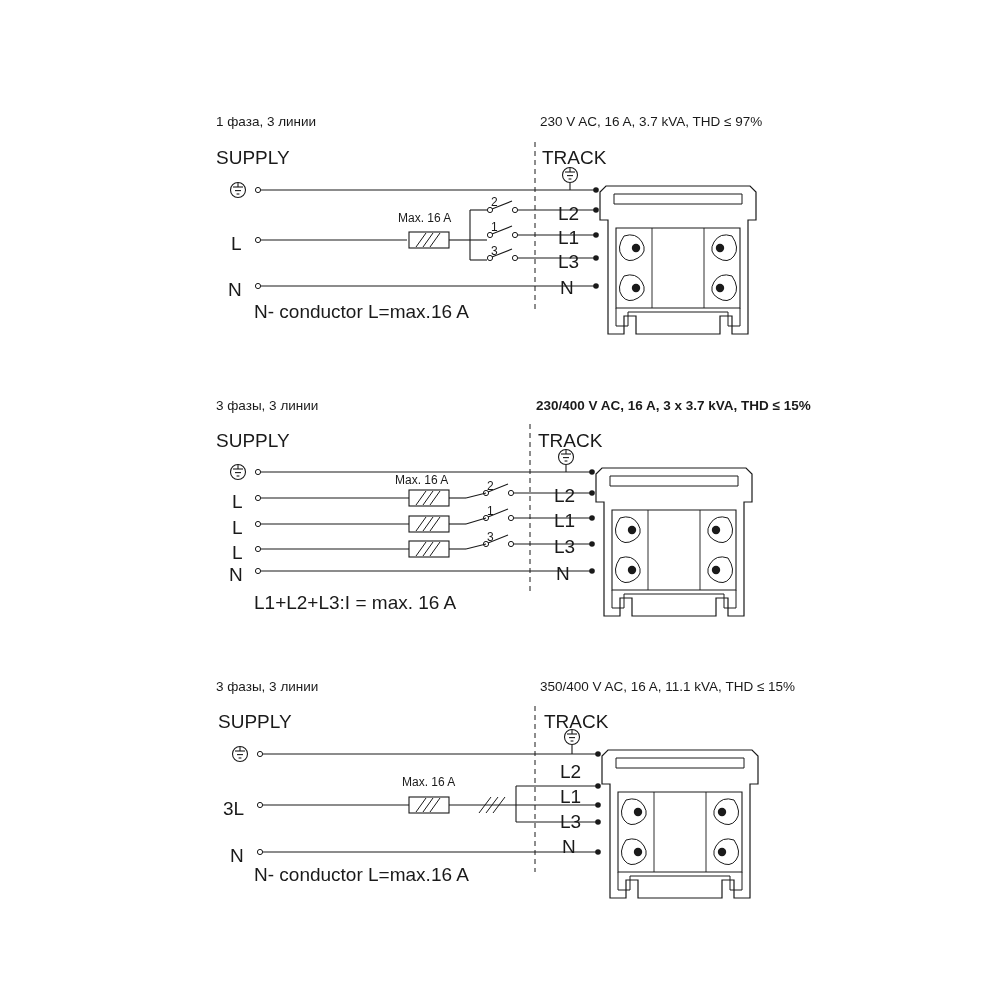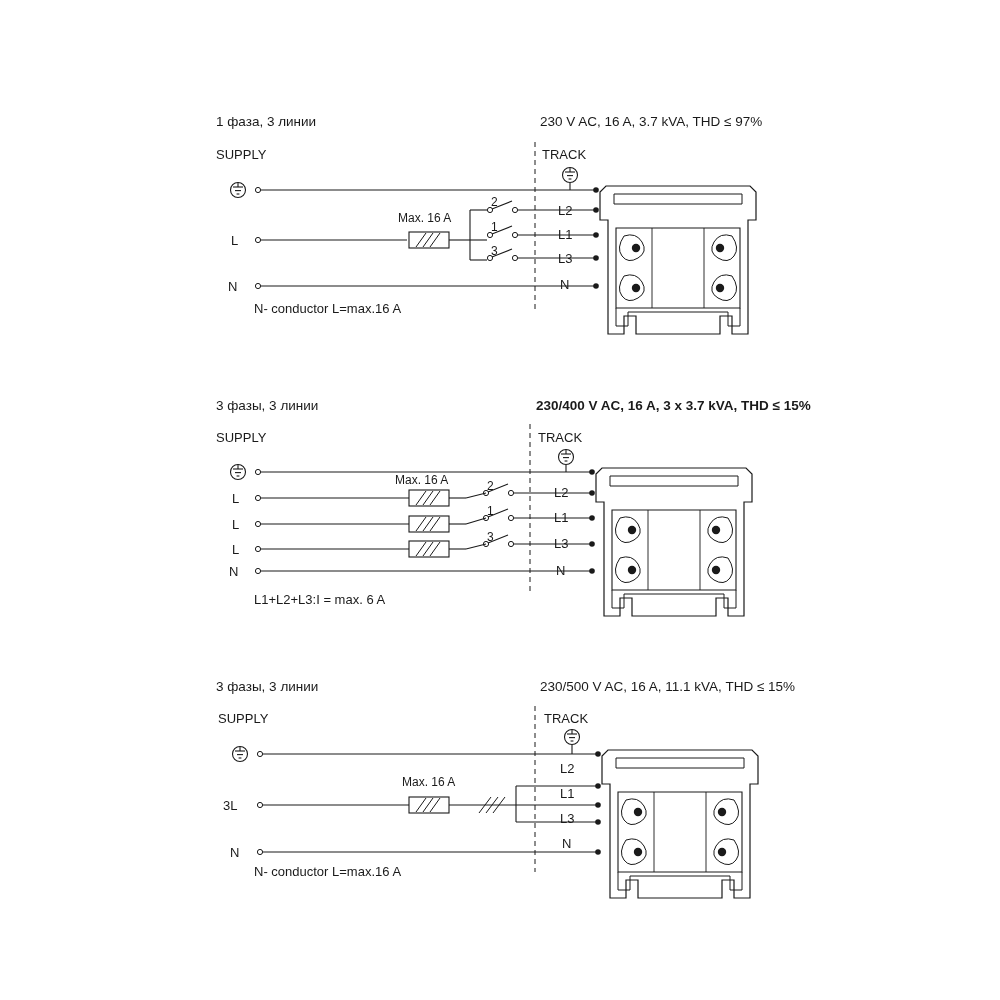--- a/index.html
+++ b/index.html
@@ -22,21 +22,21 @@
     height: 1000px;
   }
   svg.diagram {
     position: absolute;
     left: 0; top: 0;
     width: 1000px;
     height: 1000px;
   }
   .lbl {
     position: absolute;
-    font-size: 13px;
+    font-size: 19px;
     white-space: nowrap;
     line-height: 1;
     color: #1a1a1a;
   }
   .lbl.sm { font-size: 12px; }
   .lbl.hdr { font-size: 13.5px; }
 </style>
 </head>
 <body>
 
@@ -247,24 +247,24 @@
   <div class="lbl" style="left:232px; top:504px;">L</div>
   <div class="lbl" style="left:232px; top:529px;">L</div>
   <div class="lbl" style="left:229px; top:551px;">N</div>
   <div class="lbl sm" style="left:487px; top:466px;">2</div>
   <div class="lbl sm" style="left:487px; top:491px;">1</div>
   <div class="lbl sm" style="left:487px; top:517px;">3</div>
   <div class="lbl" style="left:554px; top:472px;">L2</div>
   <div class="lbl" style="left:554px; top:497px;">L1</div>
   <div class="lbl" style="left:554px; top:523px;">L3</div>
   <div class="lbl" style="left:556px; top:550px;">N</div>
-  <div class="lbl" style="left:254px; top:579px;">L1+L2+L3:I = max. 6 A</div>
+  <div class="lbl" style="left:254px; top:579px;">L1+L2+L3:I = max. 16 A</div>
 
   <div class="lbl hdr" style="left:216px; top:666px;">3 фазы, 3 линии</div>
-  <div class="lbl hdr" style="left:540px; top:666px;">230/500 V AC, 16 A, 11.1 kVA, THD ≤ 15%</div>
+  <div class="lbl hdr" style="left:540px; top:666px;">350/400 V AC, 16 A, 11.1 kVA, THD ≤ 15%</div>
   <div class="lbl" style="left:218px; top:698px;">SUPPLY</div>
   <div class="lbl" style="left:544px; top:698px;">TRACK</div>
   <div class="lbl sm" style="left:402px; top:762px;">Max. 16 A</div>
   <div class="lbl" style="left:223px; top:785px;">3L</div>
   <div class="lbl" style="left:230px; top:832px;">N</div>
   <div class="lbl" style="left:560px; top:748px;">L2</div>
   <div class="lbl" style="left:560px; top:773px;">L1</div>
   <div class="lbl" style="left:560px; top:798px;">L3</div>
   <div class="lbl" style="left:562px; top:823px;">N</div>
   <div class="lbl" style="left:254px; top:851px;">N- conductor  L=max.16 A</div>

